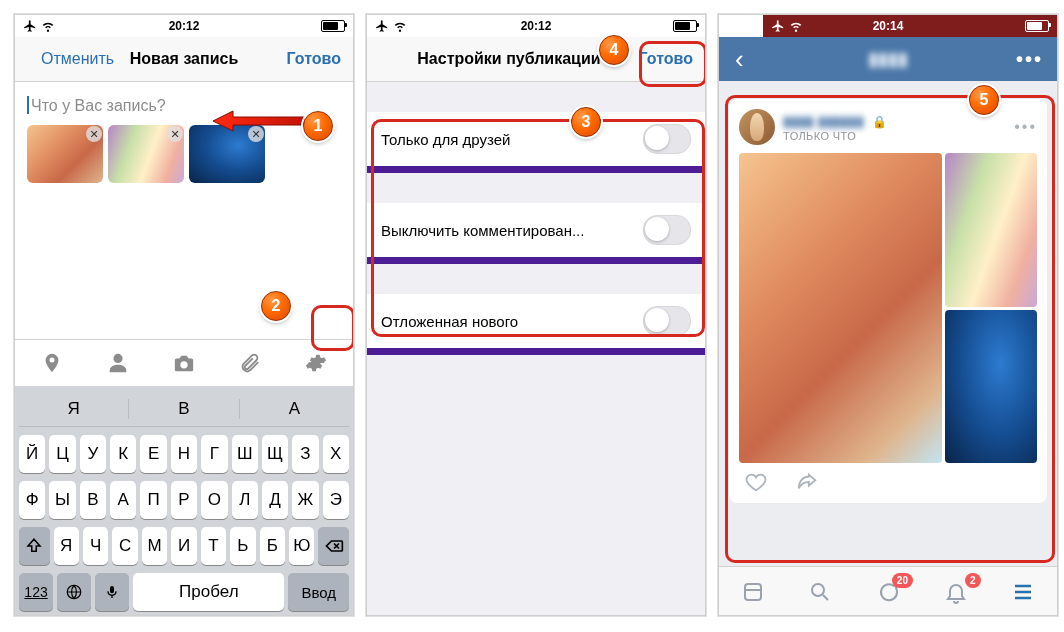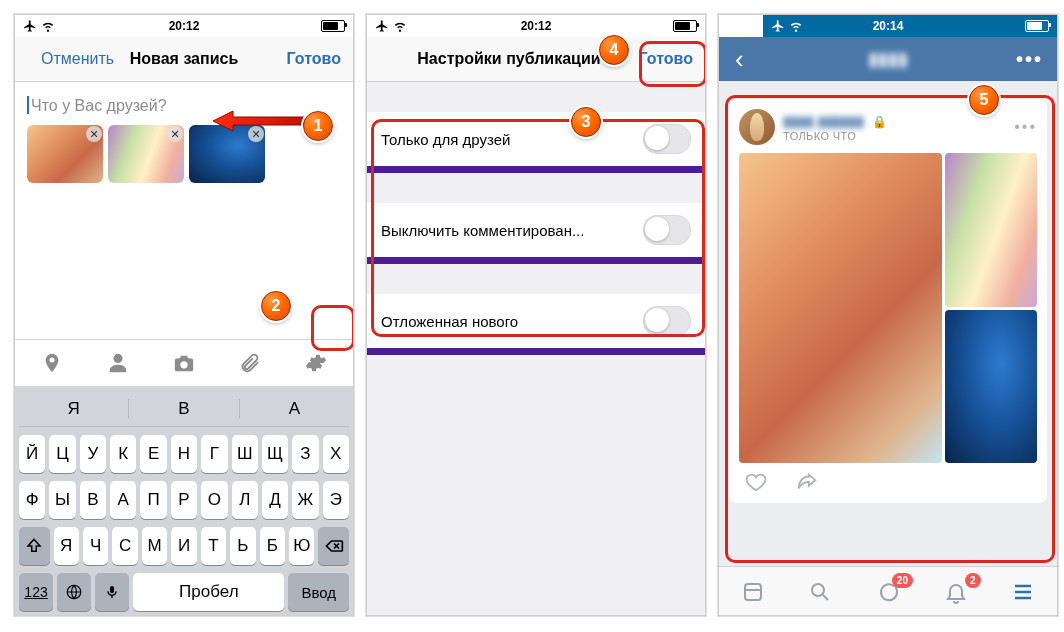--- a/index.html
+++ b/index.html
@@ -33,21 +33,21 @@
     height: 22px;
     display: flex;
     align-items: center;
     justify-content: space-between;
     padding: 0 8px;
     font-size: 12px;
     font-weight: 600;
     color: #000;
   }
   .status-bar.blue {
-    background: #0369a1;
+    background: #7f1d1d;
     color: #fff;
     margin-left: 44px;
   }
   .status-left, .status-right {
     display: flex;
     align-items: center;
     gap: 4px;
   }
   .status-center {
     position: absolute;
@@ -446,21 +446,21 @@
   </div>
 
   <div class="nav-bar">
     <span class="nav-btn">Отменить</span>
     <span class="nav-title">Новая запись</span>
     <span class="nav-btn bold">Готово</span>
   </div>
 
   <div class="compose-area">
     <div class="compose-input">
-      <span class="cursor"></span><span>Что у Вас друзей?</span>
+      <span class="cursor"></span><span>Что у Вас запись?</span>
     </div>
     <div class="thumbs">
       <div class="thumb thumb-desert">
           <span class="x">✕</span>
         </div>
       <div class="thumb thumb-rainbow">
           <span class="x">✕</span>
         </div>
       <div class="thumb thumb-night">
           <span class="x">✕</span>

